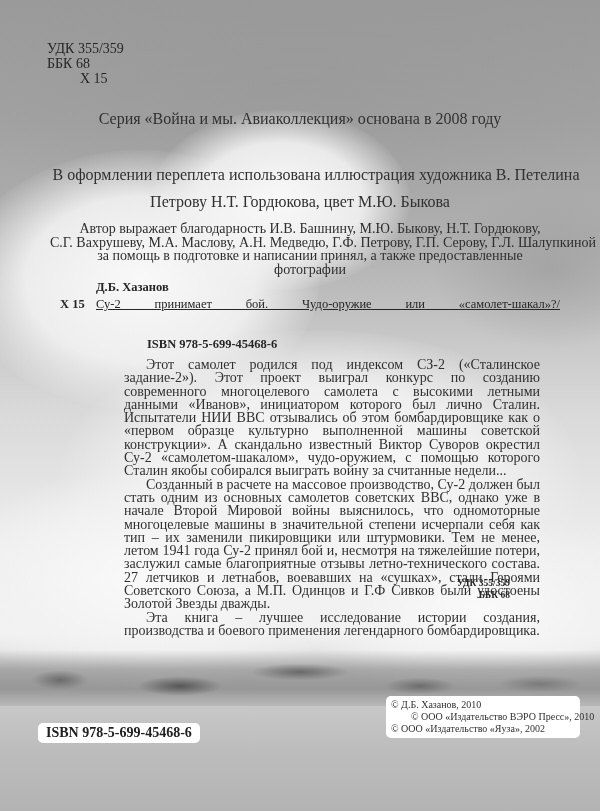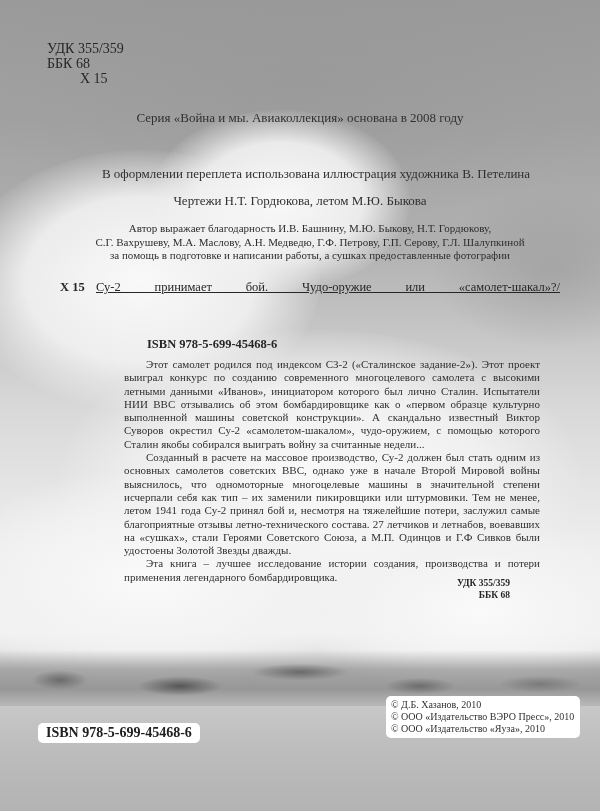--- a/index.html
+++ b/index.html
@@ -28,30 +28,30 @@
         linear-gradient(180deg, rgba(170,170,170,0) 0%, rgba(150,150,150,0.75) 35%, rgba(145,145,145,0.9) 70%, rgba(180,180,180,0.8) 100%);
     }
     .field {
       position: absolute; left: 0; top: 705px; width: 600px; height: 106px;
       background: linear-gradient(180deg, #c8c8c8 0%, #bdbdbd 40%, #b3b3b3 100%);
     }
     
     .abs { position: absolute; }
     .udk-top { left: 47px; top: 41px; font-size: 14px; line-height: 15px; color: #262626; }
     .udk-top .x15 { padding-left: 33px; }
-    .center-line { left: 0; width: 600px; text-align: center; font-size: 13px; color: #303030; white-space: nowrap; }
-    .thanks { left: 60px; width: 500px; top: 222px; text-align: center; font-size: 11px; line-height: 13.5px; color: #2e2e2e; }
+    .center-line { left: 0; width: 600px; text-align: center; font-size: 16px; color: #303030; white-space: nowrap; }
+    .thanks { left: 60px; width: 500px; top: 222px; text-align: center; font-size: 14px; line-height: 13.5px; color: #2e2e2e; }
     .biblio { left: 60px; width: 500px; top: 279px; font-size: 12.5px; line-height: 17px; color: #262626; }
     .biblio .author { font-weight: bold; padding-left: 36px; }
     .biblio .row { display: flex; }
     .biblio .code { font-weight: bold; width: 36px; flex: none; }
     .biblio .title { text-align: justify; text-align-last: justify; flex: 1; word-spacing: 3px; text-decoration: underline; }
     .biblio .cont { padding-left: 36px; }
     .isbn-mid { left: 147px; top: 337px; font-weight: bold; font-size: 12.5px; color: #262626; }
-    .annot { left: 124px; width: 416px; top: 358px; font-size: 11px; line-height: 13.3px; text-align: justify; color: #303030; }
+    .annot { left: 124px; width: 416px; top: 358px; font-size: 14px; line-height: 13.3px; text-align: justify; color: #303030; }
     .annot p { margin: 0; text-indent: 22px; }
     .udk-bottom { left: 400px; width: 110px; top: 577px; text-align: right; font-size: 9.5px; line-height: 12px; font-weight: bold; color: #262626; }
     .isbn-box {
       left: 38px; top: 723px; padding: 2px 8px; background: #ffffff; border-radius: 5px;
       font-weight: bold; font-size: 14px; color: #202020;
     }
     .copyright-box {
       left: 386px; top: 696px; width: 184px; padding: 3px 5px; background: #ffffff; border-radius: 5px;
       font-size: 10px; line-height: 12px; color: #303030;
     }
@@ -73,47 +73,48 @@
   <div class="treeline"></div>
 
   <div class="abs udk-top">
     <div>УДК 355/359</div>
     <div>ББК 68</div>
     <div class="x15">Х 15</div>
   </div>
 
   <div class="abs center-line" style="top:110px;">Серия «Война и мы. Авиаколлекция» основана в 2008 году</div>
   <div class="abs center-line" style="top:166px;margin-left:16px;">В оформлении переплета использована иллюстрация художника В. Петелина</div>
-  <div class="abs center-line" style="top:193px;">Чертежи Н.Т. Гордюкова, летом М.Ю. Быкова</div>
+  <div class="abs center-line" style="top:193px;">Петрову Н.Т. Гордюкова, цвет М.Ю. Быкова</div>
 
   <div class="abs thanks">
     <div>Автор выражает благодарность И.В. Башнину, М.Ю. Быкову, Н.Т. Гордюкову,</div>
     <div style="white-space:nowrap;margin-left:-10px;margin-right:-10px;">С.Г. Вахрушеву, М.А. Маслову, А.Н. Медведю, Г.Ф. Петрову, Г.П. Серову, Г.Л. Шалупкиной</div>
-    <div>за помощь в подготовке и написании работы, а сушках предоставленные фотографии</div>
+    <div>за помощь в подготовке и написании принял, а также предоставленные фотографии</div>
   </div>
 
   <div class="abs biblio">
+    <div class="author">Д.Б. Хазанов</div>
     <div class="row">
       <span class="code">Х 15</span>
       <span class="title">Су-2 принимает бой. Чудо-оружие или «самолет-шакал»?/</span>
     </div>
   </div>
   <div class="abs isbn-mid">ISBN 978-5-699-45468-6</div>
 
   <div class="abs annot">
     <p>Этот самолет родился под индексом СЗ-2 («Сталинское задание-2»). Этот проект выиграл конкурс по созданию современного многоцелевого самолета с высокими летными данными «Иванов», инициатором которого был лично Сталин. Испытатели НИИ ВВС отзывались об этом бомбардировщике как о «первом образце культурно выполненной машины советской конструкции». А скандально известный Виктор Суворов окрестил Су-2 «самолетом-шакалом», чудо-оружием, с помощью которого Сталин якобы собирался выиграть войну за считанные недели...</p>
     <p>Созданный в расчете на массовое производство, Су-2 должен был стать одним из основных самолетов советских ВВС, однако уже в начале Второй Мировой войны выяснилось, что одномоторные многоцелевые машины в значительной степени исчерпали себя как тип – их заменили пикировщики или штурмовики. Тем не менее, летом 1941 года Су-2 принял бой и, несмотря на тяжелейшие потери, заслужил самые благоприятные отзывы летно-технического состава. 27 летчиков и летнабов, воевавших на «сушках», стали Героями Советского Союза, а М.П. Одинцов и Г.Ф Сивков были удостоены Золотой Звезды дважды.</p>
-    <p>Эта книга – лучшее исследование истории создания, производства и потери применения легендарного бомбардировщика.</p>
+    <p>Эта книга – лучшее исследование истории создания, производства и боевого применения легендарного бомбардировщика.</p>
   </div>
 
   <div class="abs udk-bottom">
     <div>УДК 355/359</div>
     <div>ББК 68</div>
   </div>
 
   <div class="abs isbn-box">ISBN 978-5-699-45468-6</div>
 
   <div class="abs copyright-box">
     <div>© Д.Б. Хазанов, 2010</div>
-    <div style="white-space:nowrap;">© ООО «Издательство ВЭРО Пресс», 2010</div>
-    <div>© ООО «Издательство «Яуза», 2010</div>
+    <div style="white-space:nowrap;margin-left:20px;">© ООО «Издательство ВЭРО Пресс», 2010</div>
+    <div>© ООО «Издательство «Яуза», 2002</div>
   </div>
 </div>
 
 </body></html>

